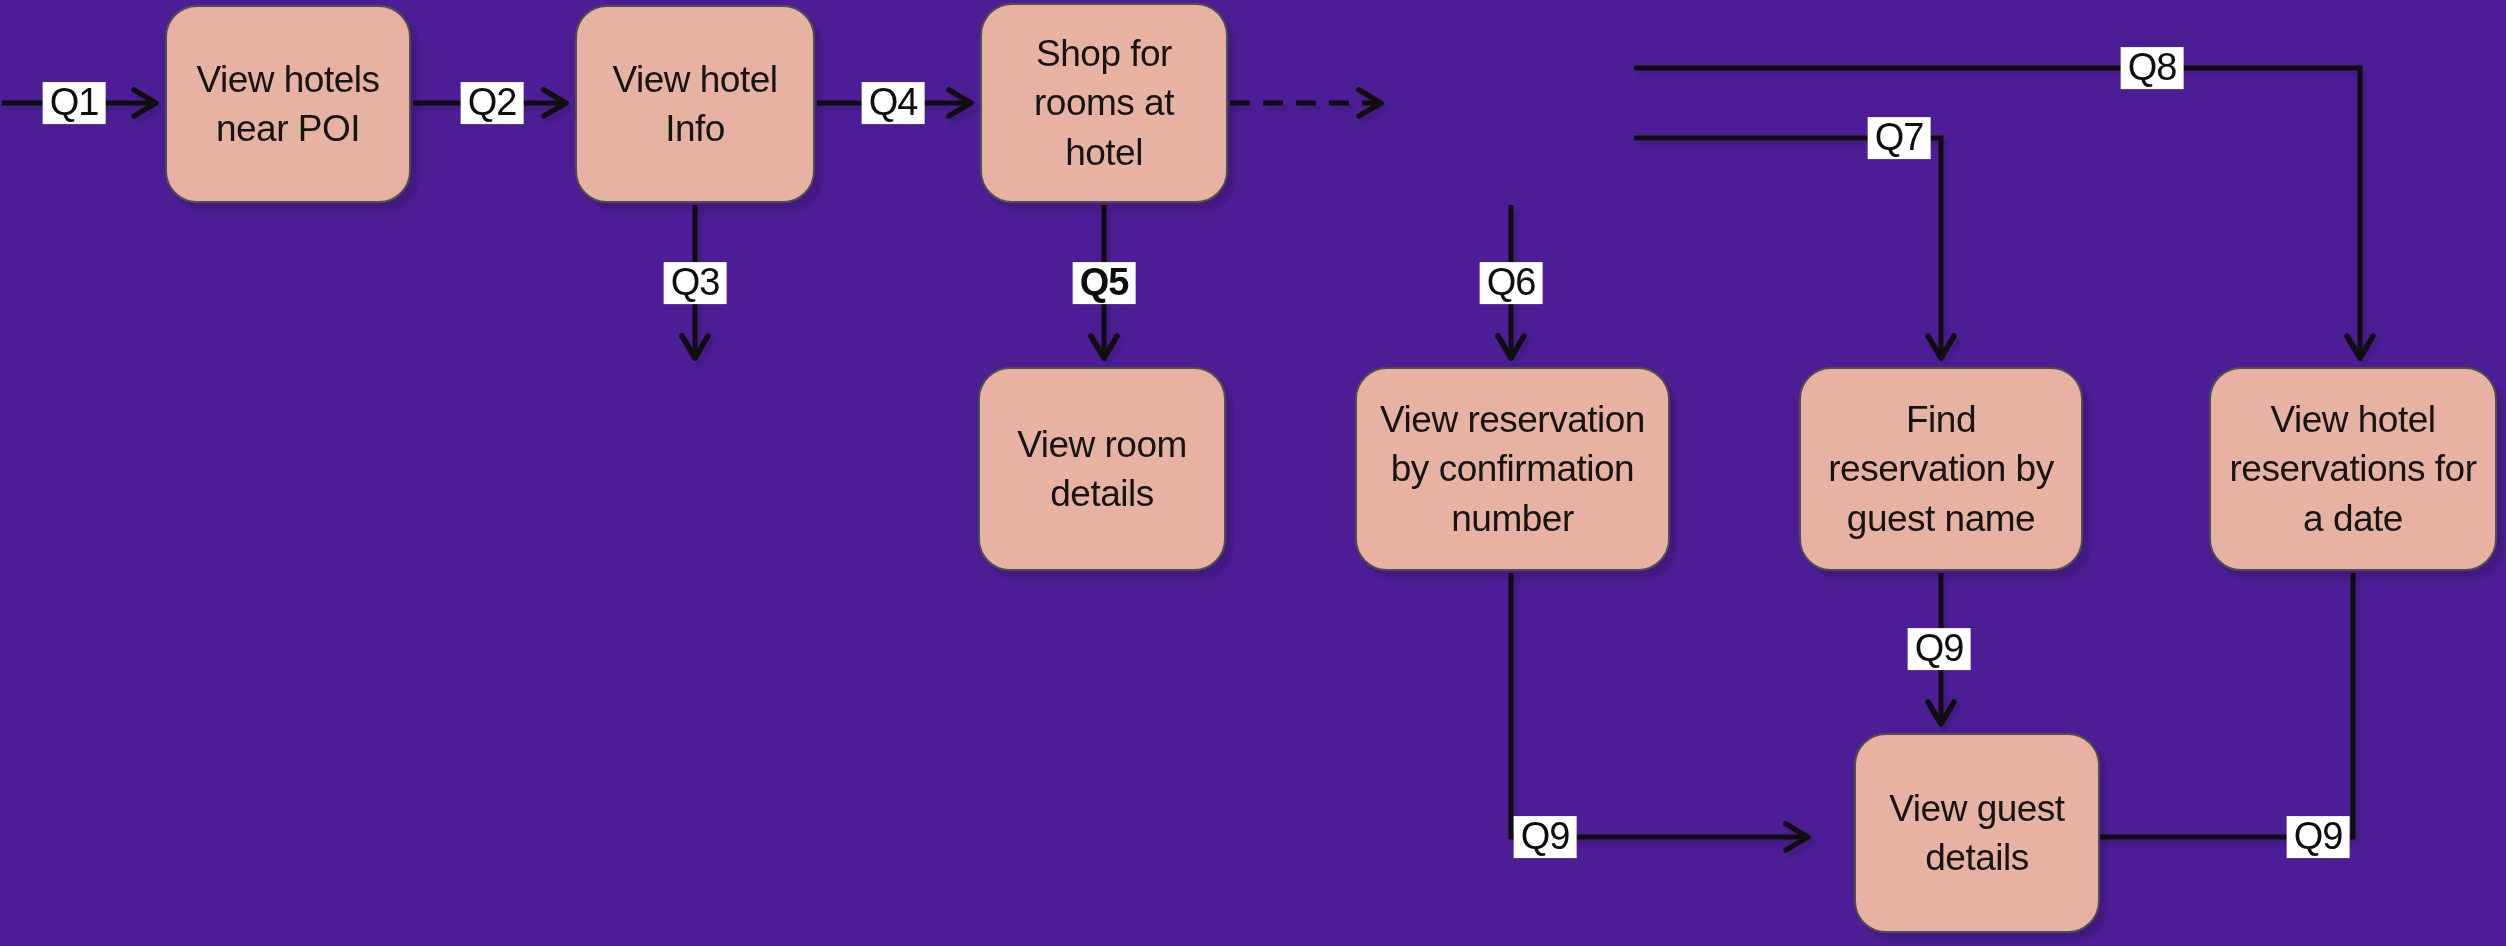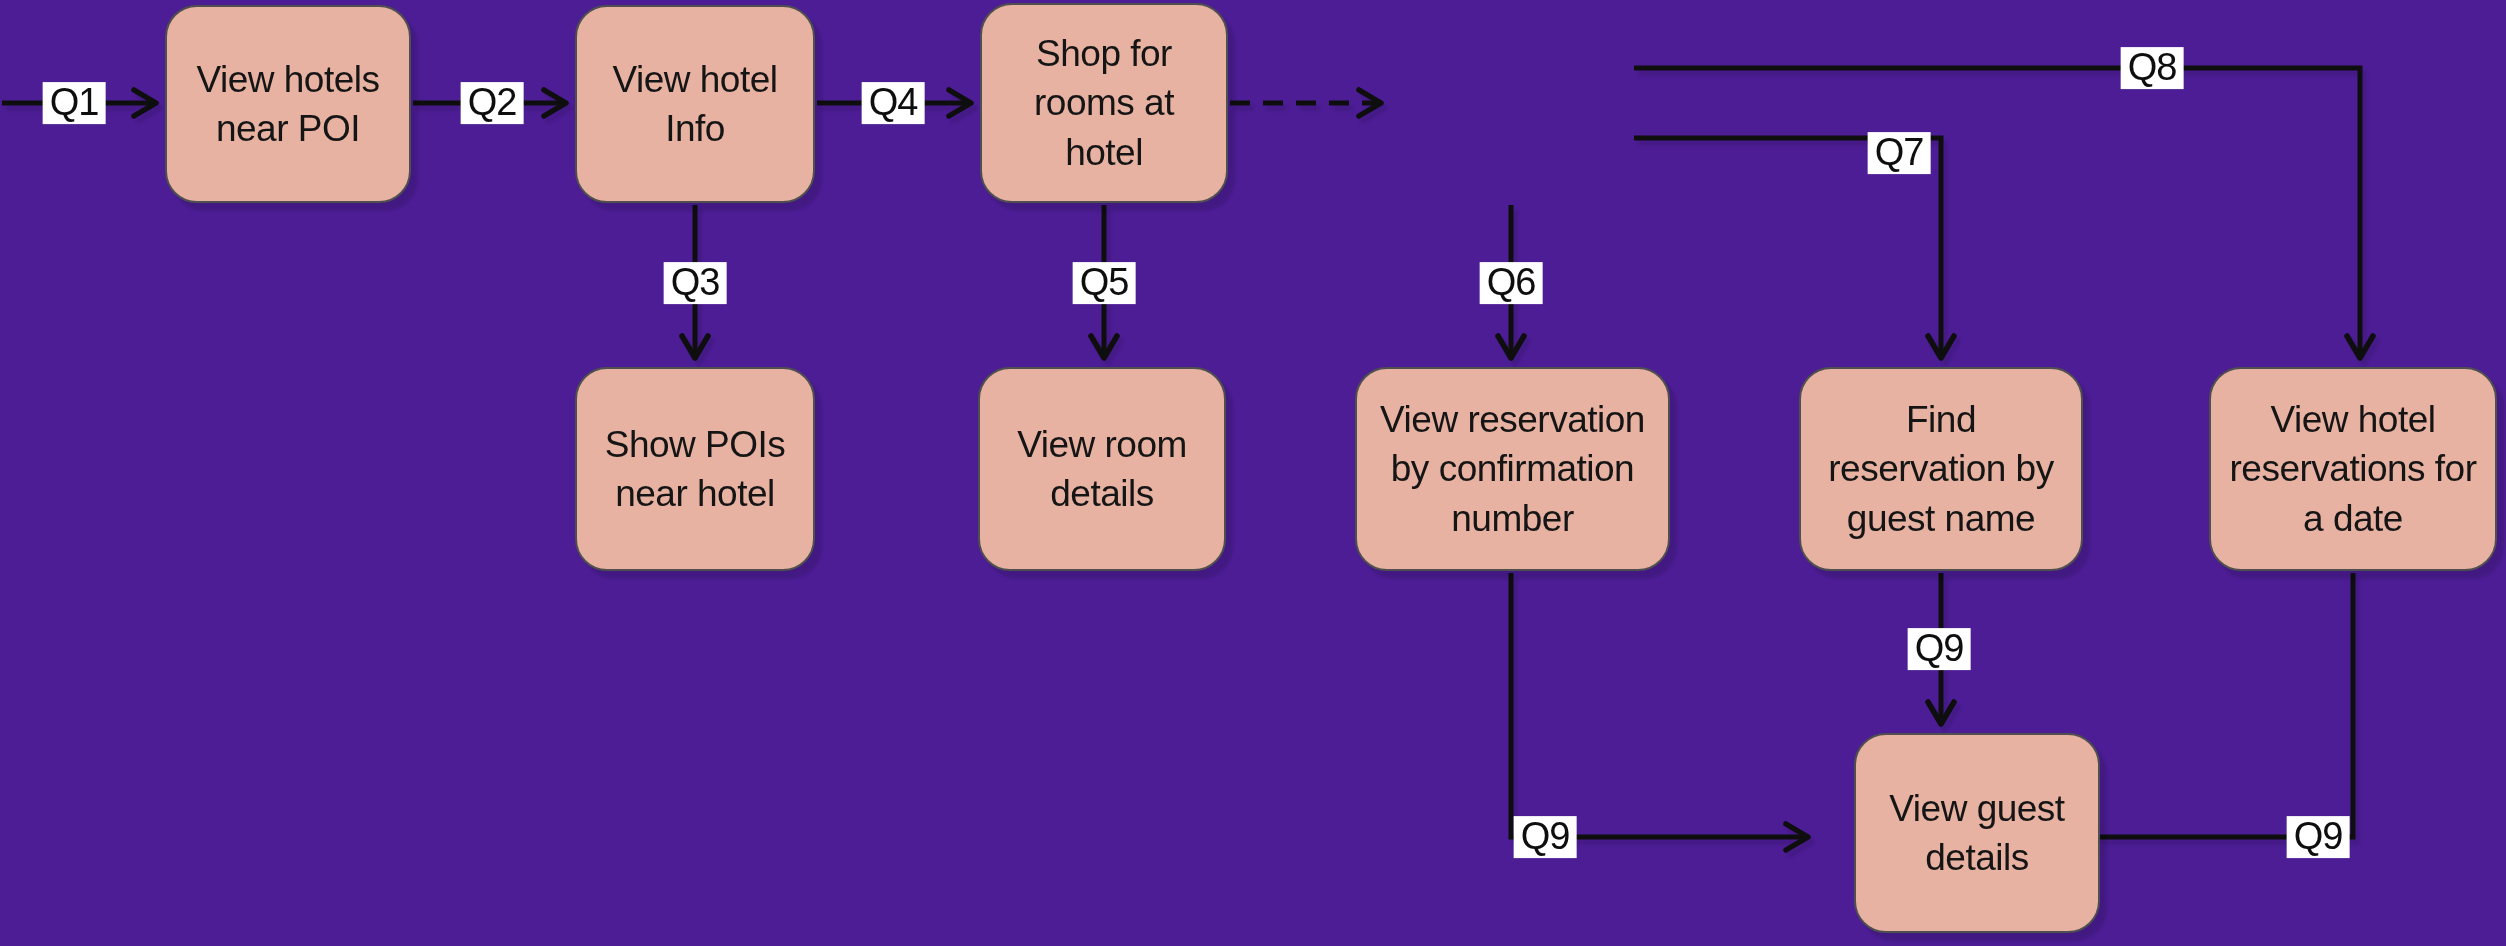--- a/index.html
+++ b/index.html
@@ -61,23 +61,23 @@
   .n5 { left: 978px;  top: 367px; width: 248px; height: 204px; }
   .n6 { left: 1355px; top: 367px; width: 315px; height: 204px; }
   .n7 { left: 1799px; top: 367px; width: 284px; height: 204px; }
   .n8 { left: 2209px; top: 367px; width: 288px; height: 204px; }
   .n9 { left: 1817px; top: 733px; width: 246px; height: 200px; margin-left: 37px; }
   
   .l-q1  { left: 74px;   top: 103px; text-align: right; }
   .l-q2  { left: 492px;  top: 103px; }
   .l-q3  { left: 695px;  top: 283px; }
   .l-q4  { left: 893px;  top: 103px; }
-  .l-q5  { left: 1104px; top: 283px; }
+  .l-q5  { left: 1104px; top: 283px; font-weight: bold; }
   .l-q6  { left: 1511px; top: 283px; }
-  .l-q7  { left: 1899px; top: 153px; }
+  .l-q7  { left: 1899px; top: 138px; }
   .l-q8  { left: 2152px; top: 68px; text-align: right;  }
   .l-q9a { left: 1939px; top: 649px; }
   .l-q9b { left: 1545px; top: 837px; }
   .l-q9c { left: 2318px; top: 837px; }
 </style>
 </head>
 <body>
 
 <div class="canvas">
 
@@ -109,24 +109,20 @@
   </div>
   <div class="node n1">
     <span>View hotel
 Info</span>
   </div>
   <div class="node n2">
     <span>Shop for
 rooms at
 hotel</span>
   </div>
-  <div class="node n4">
-    <span>Show POIs
-near hotel</span>
-  </div>
   <div class="node n5">
     <span>View room
 details</span>
   </div>
   <div class="node n6">
     <span>View reservation
 by confirmation
 number</span>
   </div>
   <div class="node n7">

